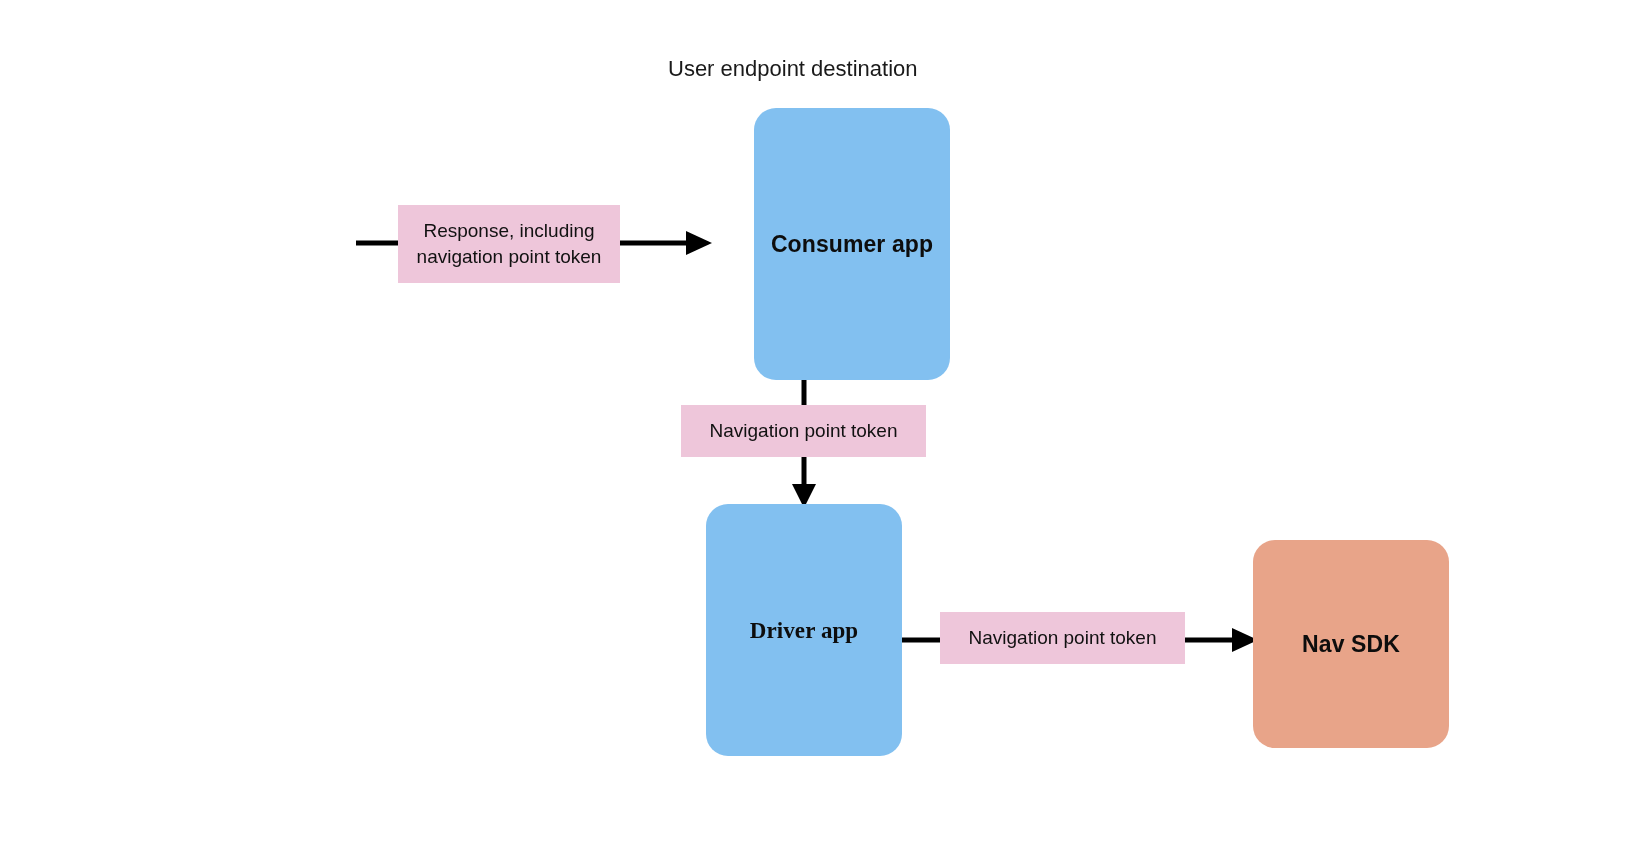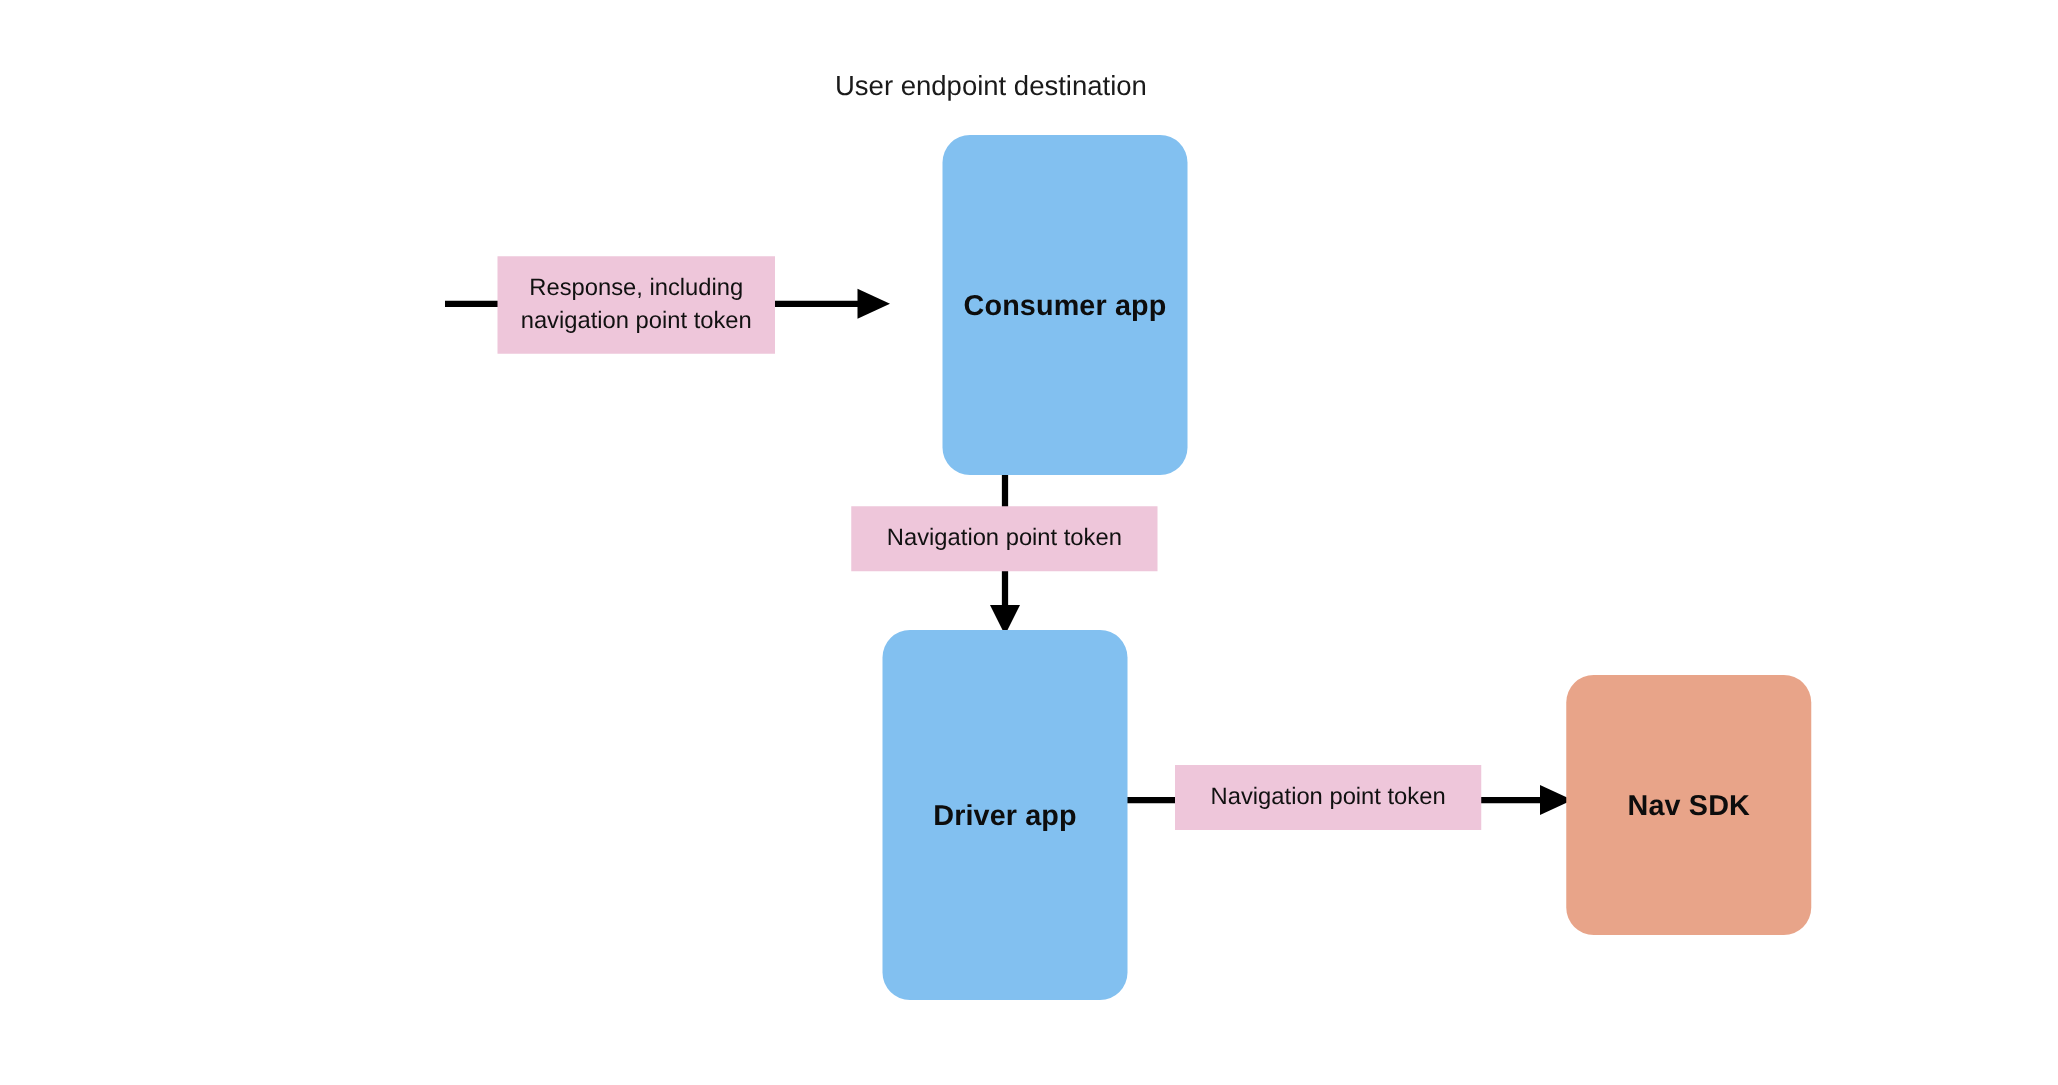--- a/index.html
+++ b/index.html
@@ -55,21 +55,21 @@
   #node-geocoding-api {
     left: 163px; top: 145px;
     width: 196px; height: 196px;
   }
   #node-consumer-app {
     left: 706px; top: 108px;
     width: 196px; height: 272px; margin-left: 48px;
   }
   #node-driver-app {
     left: 706px; top: 504px;
-    width: 196px; height: 296px;
+    width: 196px; height: 252px; font-family: Liberation Serif, serif;
   }
   #node-nav-sdk {
     left: 1253px; top: 540px;
     width: 196px; height: 208px;
   }
 
   
   .edge-label {
     position: absolute;
     box-sizing: border-box;

